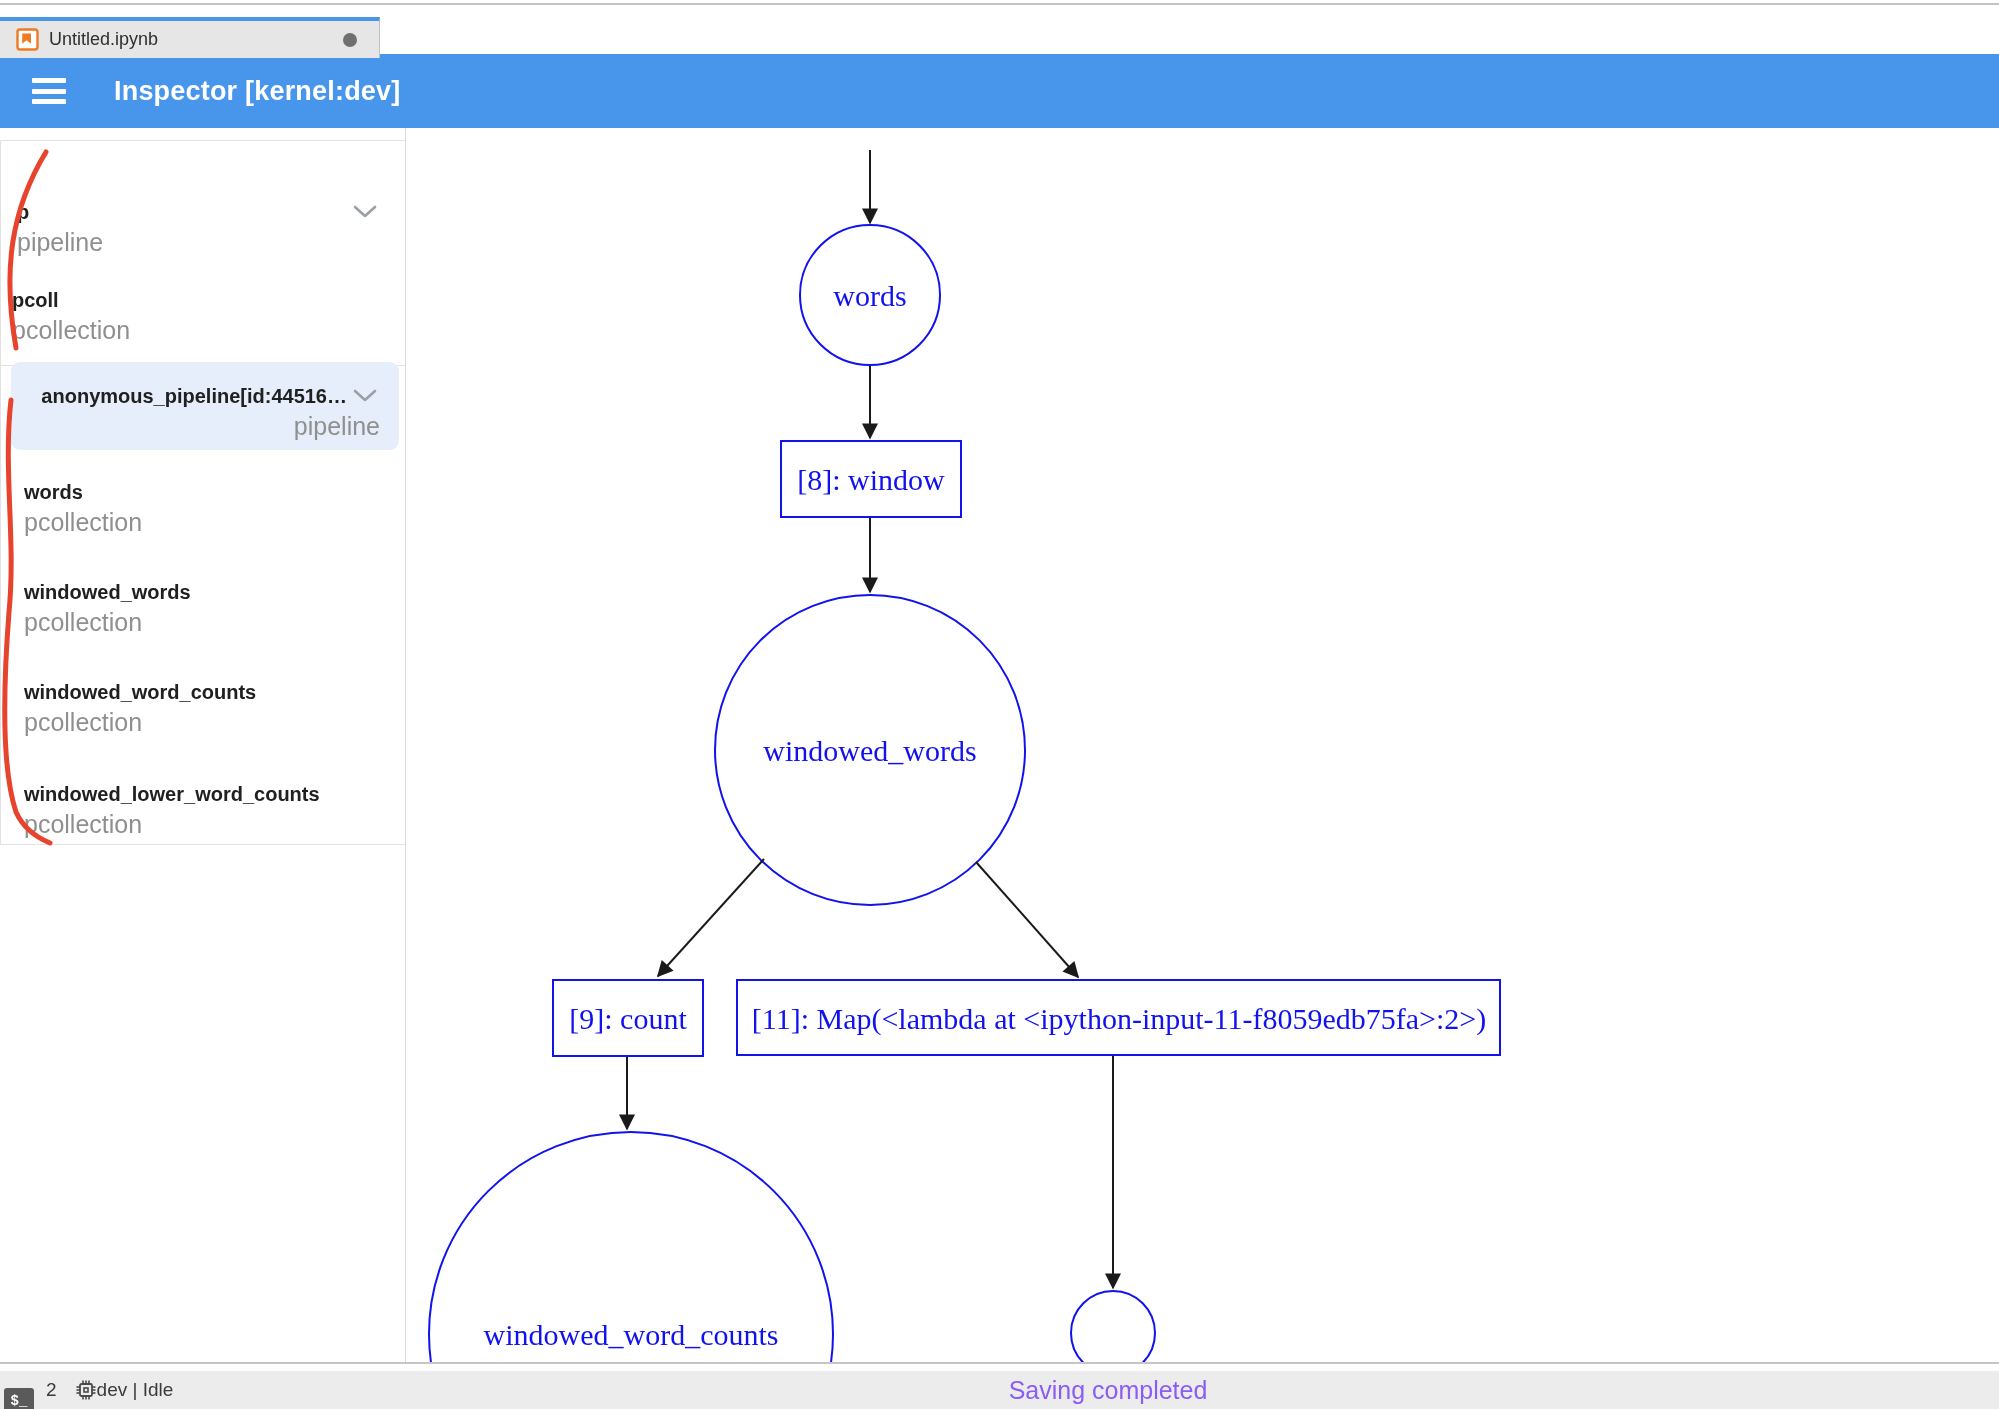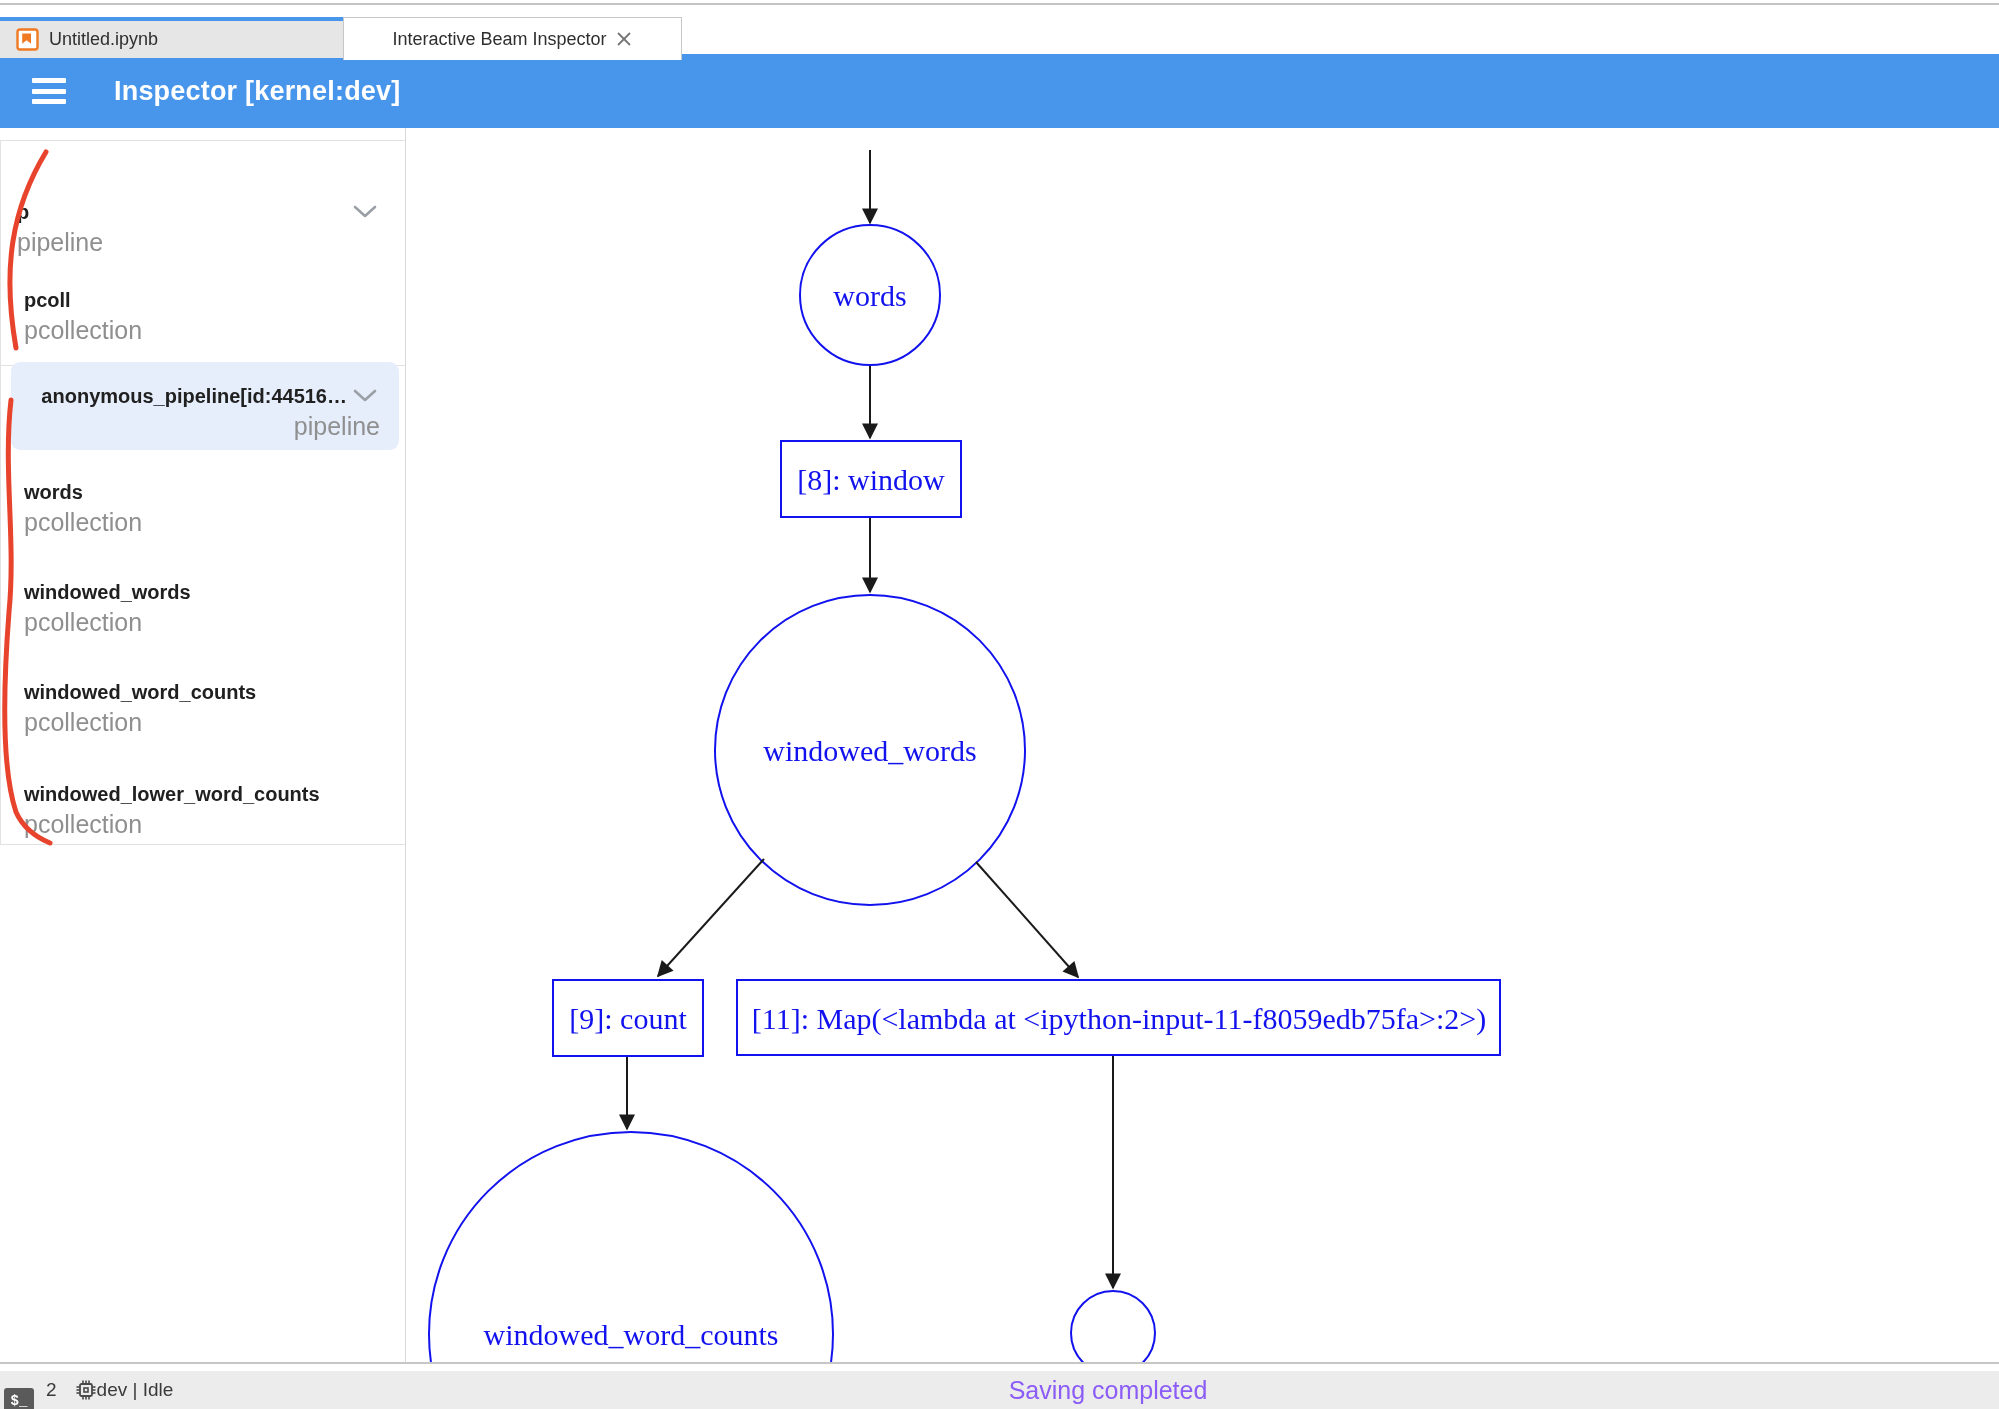--- a/index.html
+++ b/index.html
@@ -35,21 +35,21 @@
   .sidebar { position:absolute; left:0; top:128px; width:406px; height:1234px; background:#fff;
              border-right:1px solid #d9d9d9; }
   .list-box { position:absolute; left:0; top:12px; width:405px; height:705px;
               border-top:1px solid #e2e2e2; border-bottom:1px solid #e2e2e2; border-left:1px solid #e2e2e2; }
   .group-divider { position:absolute; left:0; top:224px; width:405px; height:1px; background:#e2e2e2; }
   .row { position:absolute; left:0; width:380px; cursor:pointer; }
   .row .title { font-size:20px; font-weight:700; color:#202020; line-height:24px;
                 white-space:nowrap; overflow:hidden; text-overflow:ellipsis; max-width:330px; }
   .row .subtitle { font-size:25px; color:#8f8f8f; line-height:24px; margin-top:6px; }
   .row-p        { top:72px;  padding-left:17px; }
-  .row-pcoll    { top:160px; padding-left:24px; }
+  .row-pcoll    { top:160px; padding-left:12px; }
   .row-anon     { top:256px; padding-left:17px;text-align:right; }
   .row-words    { top:352px; padding-left:24px; }
   .row-wwords   { top:452px; padding-left:24px; }
   .row-wwcounts { top:552px; padding-left:24px; }
   .row-wlwc     { top:654px; padding-left:24px; }
   .sel-bg { position:absolute; left:11px; top:234px; width:388px; height:88px; border-radius:9px; background:#E7EEFB; }
   .chevron { position:absolute; width:26px; height:16px; }
   .chev-p    { left:352px; top:76px; }
   .chev-anon { left:352px; top:260px; }
 
@@ -85,27 +85,20 @@
 
   <div class="tab1">
     <svg class="nb-icon" width="23" height="23" viewBox="0 0 23 23">
       <rect x="1.5" y="1.5" width="20" height="20" rx="2.5" fill="#ffffff" stroke="#EF7A23" stroke-width="2.4"></rect>
       <path d="M6.2 5.5 H15 V15.8 L10.6 12.2 L6.2 15.8 Z" fill="#EF7A23"></path>
     </svg>
     <span class="tab-label">Untitled.ipynb</span>
     <span class="dirty-dot"></span>
   </div>
 
-  <div class="tab2">
-    <span class="tab-label">Interactive Beam Inspector</span>
-    <svg class="close-x" viewBox="0 0 18 18">
-      <line x1="3" y1="3" x2="15" y2="15" stroke="#757575" stroke-width="1.8"></line>
-      <line x1="15" y1="3" x2="3" y2="15" stroke="#757575" stroke-width="1.8"></line>
-    </svg>
-  </div>
 </div>
 
 <div class="header">
   <div class="hamburger">
       <div></div>
       <div></div>
       <div></div>
     </div>
   <div class="header-title">Inspector [kernel:dev]</div>
 </div>

